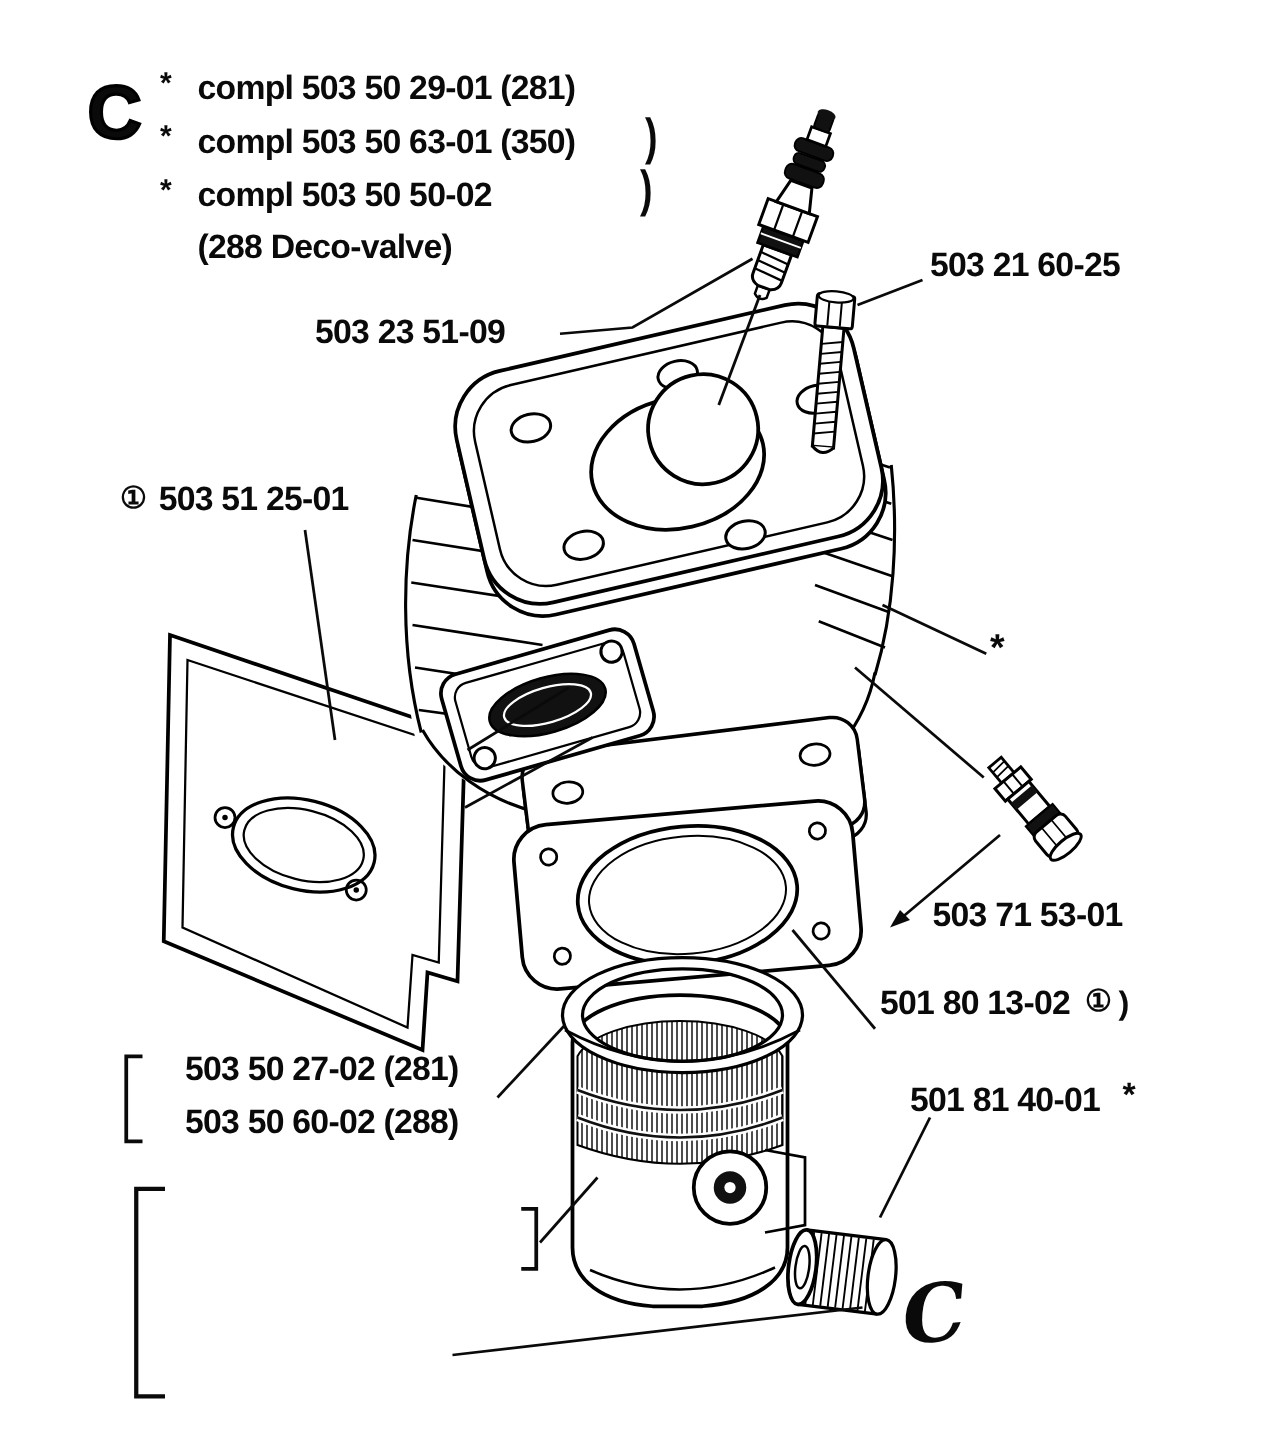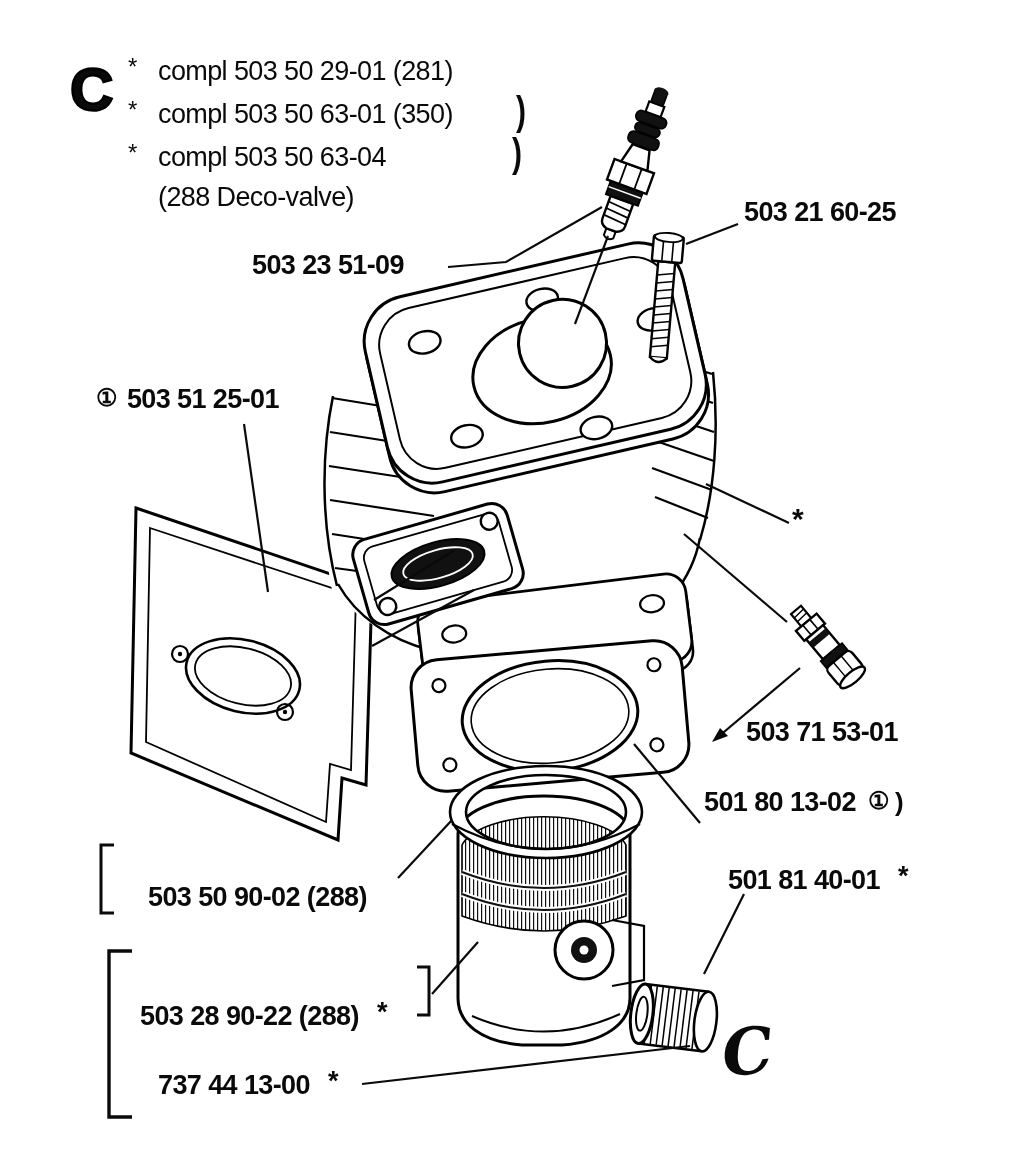--- a/index.html
+++ b/index.html
@@ -4,21 +4,21 @@
 <style>
   * { margin:0; padding:0; box-sizing:border-box; }
   html,body { width:1024px; height:1161px; background:#fff; overflow:hidden;
               font-family:"Liberation Sans", sans-serif; color:#0a0a0a; }
   #stage { position:absolute; left:0; top:0; width:1024px; height:1161px; }
   svg.draw { position:absolute; left:0; top:0; }
   .lbl { position:absolute; font-weight:bold; font-size:27px; letter-spacing:-0.6px;
          white-space:nowrap; line-height:1.05; color:#0a0a0a; }
   .big-letter { position:absolute; left:70px; top:60px; font-size:60px; font-weight:bold;
                 line-height:1; -webkit-text-stroke:2.5px #000; }
-  .legend-row { position:absolute; left:128px; font-weight:normal; font-size:27px;
+  .legend-row { position:absolute; left:128px; font-weight:bold; font-size:27px;
                 letter-spacing:-0.6px; white-space:nowrap; line-height:1; }
   .legend-row .star { display:inline-block; width:30px; font-size:24px; vertical-align:5px; }
   .paren { position:absolute; font-size:30px; font-weight:bold; transform:scaleY(1.35); line-height:1; }
   .marker { font-size:24px; margin-right:10px; vertical-align:2px; }
   .marker-after { font-size:24px; margin-left:12px; vertical-align:2px; }
   .paren-sm { font-size:26px; margin-left:6px; }
   .star-gap { margin-left:18px; vertical-align:4px; }
   .script-letter { position:absolute; left:722px; top:1020px; font-family:"DejaVu Serif", serif;
                    font-style:italic; font-weight:bold; font-size:64px; transform:rotate(-6deg); line-height:1; }
 </style>
@@ -218,21 +218,21 @@
 <div class="big-letter">C</div>
 
 <div>
   <div class="legend-row" style="top:55px">
     <span class="star">*</span><span>compl 503 50 29-01 (281)</span>
   </div>
   <div class="legend-row" style="top:98px">
     <span class="star">*</span><span>compl 503 50 63-01 (350)</span>
   </div>
   <div class="legend-row" style="top:141px">
-    <span class="star">*</span><span>compl 503 50 63-04</span>
+    <span class="star">*</span><span>compl 503 50 50-02</span>
   </div>
   <div class="legend-row" style="top:184px">
     <span class="star"></span><span>(288 Deco-valve)</span>
   </div>
   <span class="paren" style="left:516px;top:96px">)</span>
   <span class="paren" style="left:512px;top:138px">)</span>
 </div>
 
 <div class="lbl" style="left:252px;top:251px">503 23 51-09</div>
 
@@ -243,29 +243,24 @@
 </div>
 
 <div class="lbl" style="left:792px;top:503px;font-size:30px">*</div>
 
 <div class="lbl" style="left:746px;top:718px">503 71 53-01</div>
 
 <div class="lbl" style="left:704px;top:788px">
   <span>501 80 13-02</span><span class="marker-after">①</span><span class="paren-sm">)</span>
 </div>
 
-<div class="lbl" style="left:148px;top:883px">503 50 90-02 (288)</div>
+<div class="lbl" style="left:148px;top:841px">503 50 27-02 (281)</div>
+<div class="lbl" style="left:148px;top:883px">503 50 60-02 (288)</div>
 
 <div class="lbl" style="left:728px;top:862px">
   <span>501 81 40-01</span><span class="star-gap">*</span>
 </div>
 
-<div class="lbl" style="left:140px;top:998px">
-  <span>503 28 90-22 (288)</span><span class="star-gap">*</span>
-</div>
-
-<div class="lbl" style="left:158px;top:1067px">
-  <span>737 44 13-00</span><span class="star-gap">*</span>
-</div>
+
 
 <div class="script-letter">C</div>
 
 </div>
 
 </body></html>

